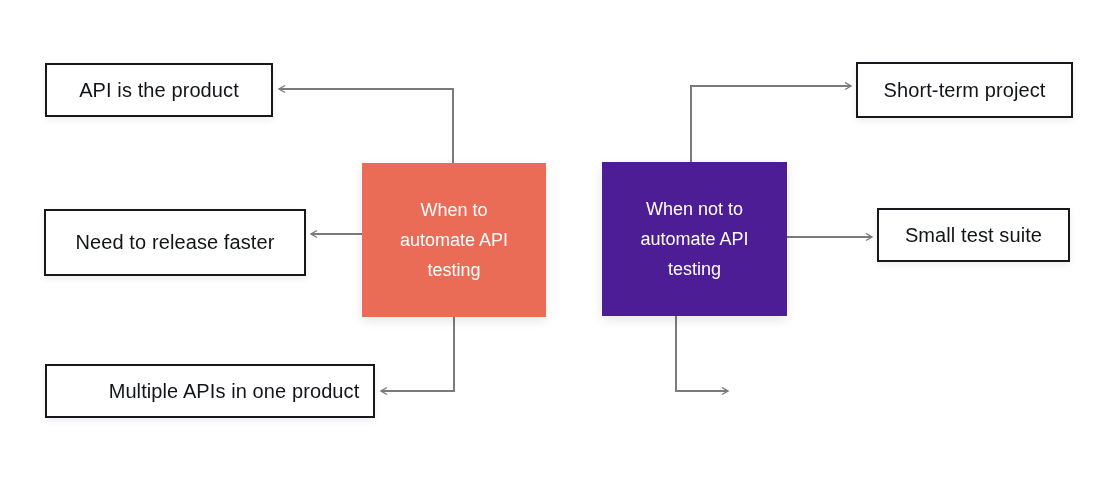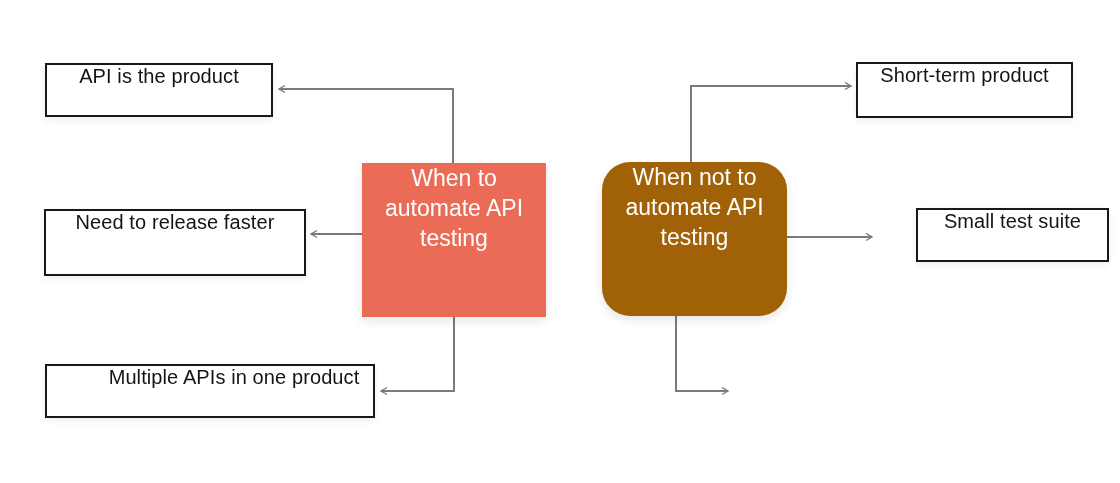--- a/index.html
+++ b/index.html
@@ -20,49 +20,50 @@
     left: 0;
     top: 0;
     width: 1120px;
     height: 483px;
     pointer-events: none;
   }
   .node {
     position: absolute;
     box-sizing: border-box;
     display: flex;
+    align-items: center;
     justify-content: center;
     text-align: center;
   }
   .leaf {
     background: #ffffff;
     border: 2px solid #17181c;
     color: #121419;
     font-size: 20px;
     letter-spacing: 0.1px;
     box-shadow: 0 3px 7px rgba(0,0,0,0.07);
     white-space: nowrap;
   }
   .hub {
     color: #ffffff;
-    font-size: 23px;
+    font-size: 18px;
     line-height: 30px;
     box-shadow: 0 4px 10px rgba(0,0,0,0.10);
   }
   .hub .hub-label {
     width: 140px;
   }
   
   .n-api-product     { left: 45px;  top: 63px;  width: 228px; height: 54px; }
   .n-release-faster  { left: 44px;  top: 209px; width: 262px; height: 67px; }
   .n-multiple-apis   { left: 45px;  top: 364px; width: 330px; height: 54px; padding-left: 48px; }
   .n-when-to         { left: 362px; top: 163px; width: 184px; height: 154px; }
   .n-when-not-to     { left: 602px; top: 162px; width: 185px; height: 154px; }
   .n-short-term      { left: 856px; top: 62px;  width: 217px; height: 56px; }
-  .n-small-suite     { left: 916px; top: 208px; width: 193px; height: 54px; }
+  .n-small-suite     { left: 877px; top: 208px; width: 193px; height: 54px; }
   .n-regression      { left: 733px; top: 365px; width: 339px; height: 54px; }
 </style>
 </head>
 <body>
 
 <div class="canvas">
 
   <svg class="connector-layer" viewBox="0 0 1120 483" xmlns="http://www.w3.org/2000/svg">
     <defs>
       <marker id="arrow" markerWidth="10" markerHeight="10" refX="7" refY="4.5" orient="auto" markerUnits="userSpaceOnUse">
@@ -76,38 +77,38 @@
       <polyline points="691,162 691,86 851,86" marker-end="url(#arrow)"></polyline>
       <polyline points="787,237 872,237" marker-end="url(#arrow)"></polyline>
       <polyline points="676,316 676,391 728,391" marker-end="url(#arrow)"></polyline>
     </g>
   </svg>
 
   <div class="node hub n-when-to" style="background: rgb(235, 108, 86);">
     <div class="hub-label">When to automate API testing</div>
   </div>
 
-  <div class="node hub n-when-not-to" style="background: #a16207; border-radius: 28px;">
+  <div class="node hub n-when-not-to" style="background: #4c1d95;">
     <div class="hub-label">When not to automate API testing</div>
   </div>
 
   <div class="node leaf n-api-product">
     <span>API is the product</span>
   </div>
 
   <div class="node leaf n-release-faster">
     <span>Need to release faster</span>
   </div>
 
   <div class="node leaf n-multiple-apis">
     <span>Multiple APIs in one product</span>
   </div>
 
   <div class="node leaf n-short-term">
-    <span>Short-term product</span>
+    <span>Short-term project</span>
   </div>
 
   <div class="node leaf n-small-suite">
     <span>Small test suite</span>
   </div>
 
 
 </div>
 
 </body></html>

